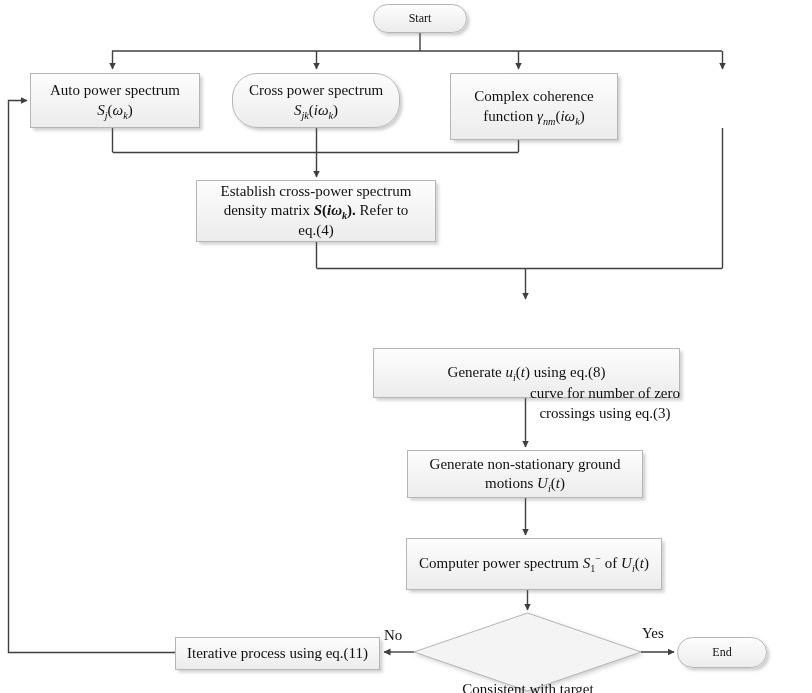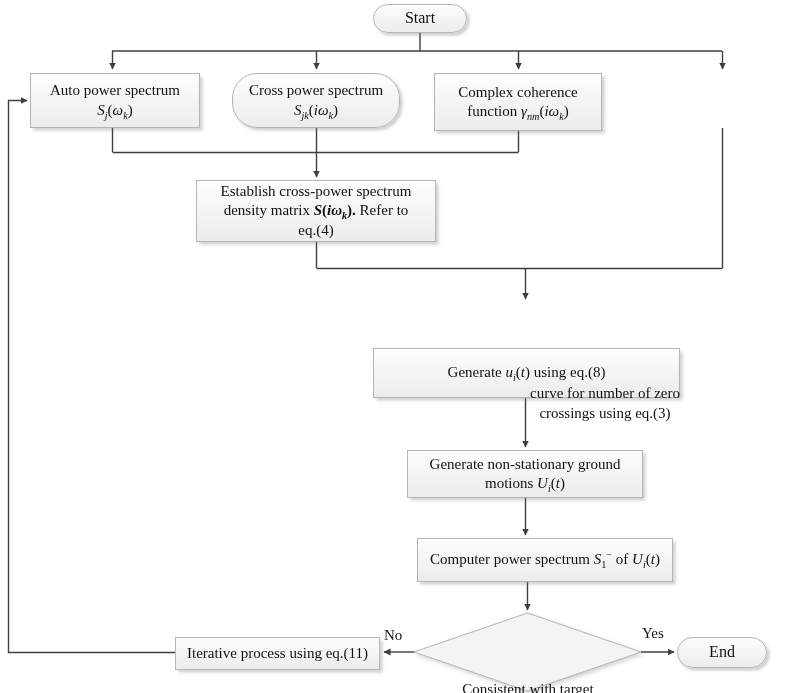--- a/index.html
+++ b/index.html
@@ -40,21 +40,21 @@
     text-align:center;
     font-size:15px;
     line-height:1.28;
     background:linear-gradient(to bottom,var(--box-fill-top),var(--box-fill-bottom));
     border:1px solid var(--box-border);
     box-shadow:2.5px 2.5px 3px rgba(120,120,120,0.35);
   }
   .node .txt{width:100%;}
   .terminal{
     border-radius:16px;
-    font-size:16px;
+    font-size:12px;
   }
   .plain{
     position:absolute;
     background:none;border:none;box-shadow:none;
     display:flex;align-items:center;justify-content:center;
     text-align:center;font-size:15px;line-height:1.32;
   }
   .edge-label{
     position:absolute;
     font-size:15px;
@@ -66,27 +66,27 @@
     fill:#f4f4f4;
     stroke:var(--box-border);
     stroke-width:1;
     filter:drop-shadow(2px 2px 2px rgba(120,120,120,0.35));
   }
 
   
   #n-start{left:373px;top:4px;width:94px;height:29px;}
   #n-auto{left:30px;top:73px;width:170px;height:55px;}
   #n-cross{left:232px;top:73px;width:168px;height:55px;border-radius:25px;}
-  #n-coh{left:434px;top:73px;width:168px;height:58px;}
+  #n-coh{left:450px;top:73px;width:168px;height:67px;}
   #n-phase{left:636px;top:73px;width:172px;height:55px;}
   #n-est{left:196px;top:180px;width:240px;height:62px;justify-content:flex-end;}
   #n-gen{left:373px;top:302px;width:307px;height:50px;margin-top:46px;}
   #n-note{left:478px;top:371px;width:254px;height:66px;}
   #n-nonstat{left:407px;top:450px;width:236px;height:48px;}
-  #n-comp{left:417px;top:538px;width:256px;height:44px;}
+  #n-comp{left:406px;top:538px;width:256px;height:52px;}
   #n-dec{left:430px;top:633px;width:196px;height:46px;margin-top:44px;}
   #n-iter{left:175px;top:637px;width:205px;height:33px;}
   #n-end{left:677px;top:637px;width:90px;height:31px;}
   #lbl-no{left:384px;top:627px;width:34px;}
   #lbl-yes{left:642px;top:625px;width:34px;}
 </style>
 </head>
 <body>
 
 <div class="canvas">

